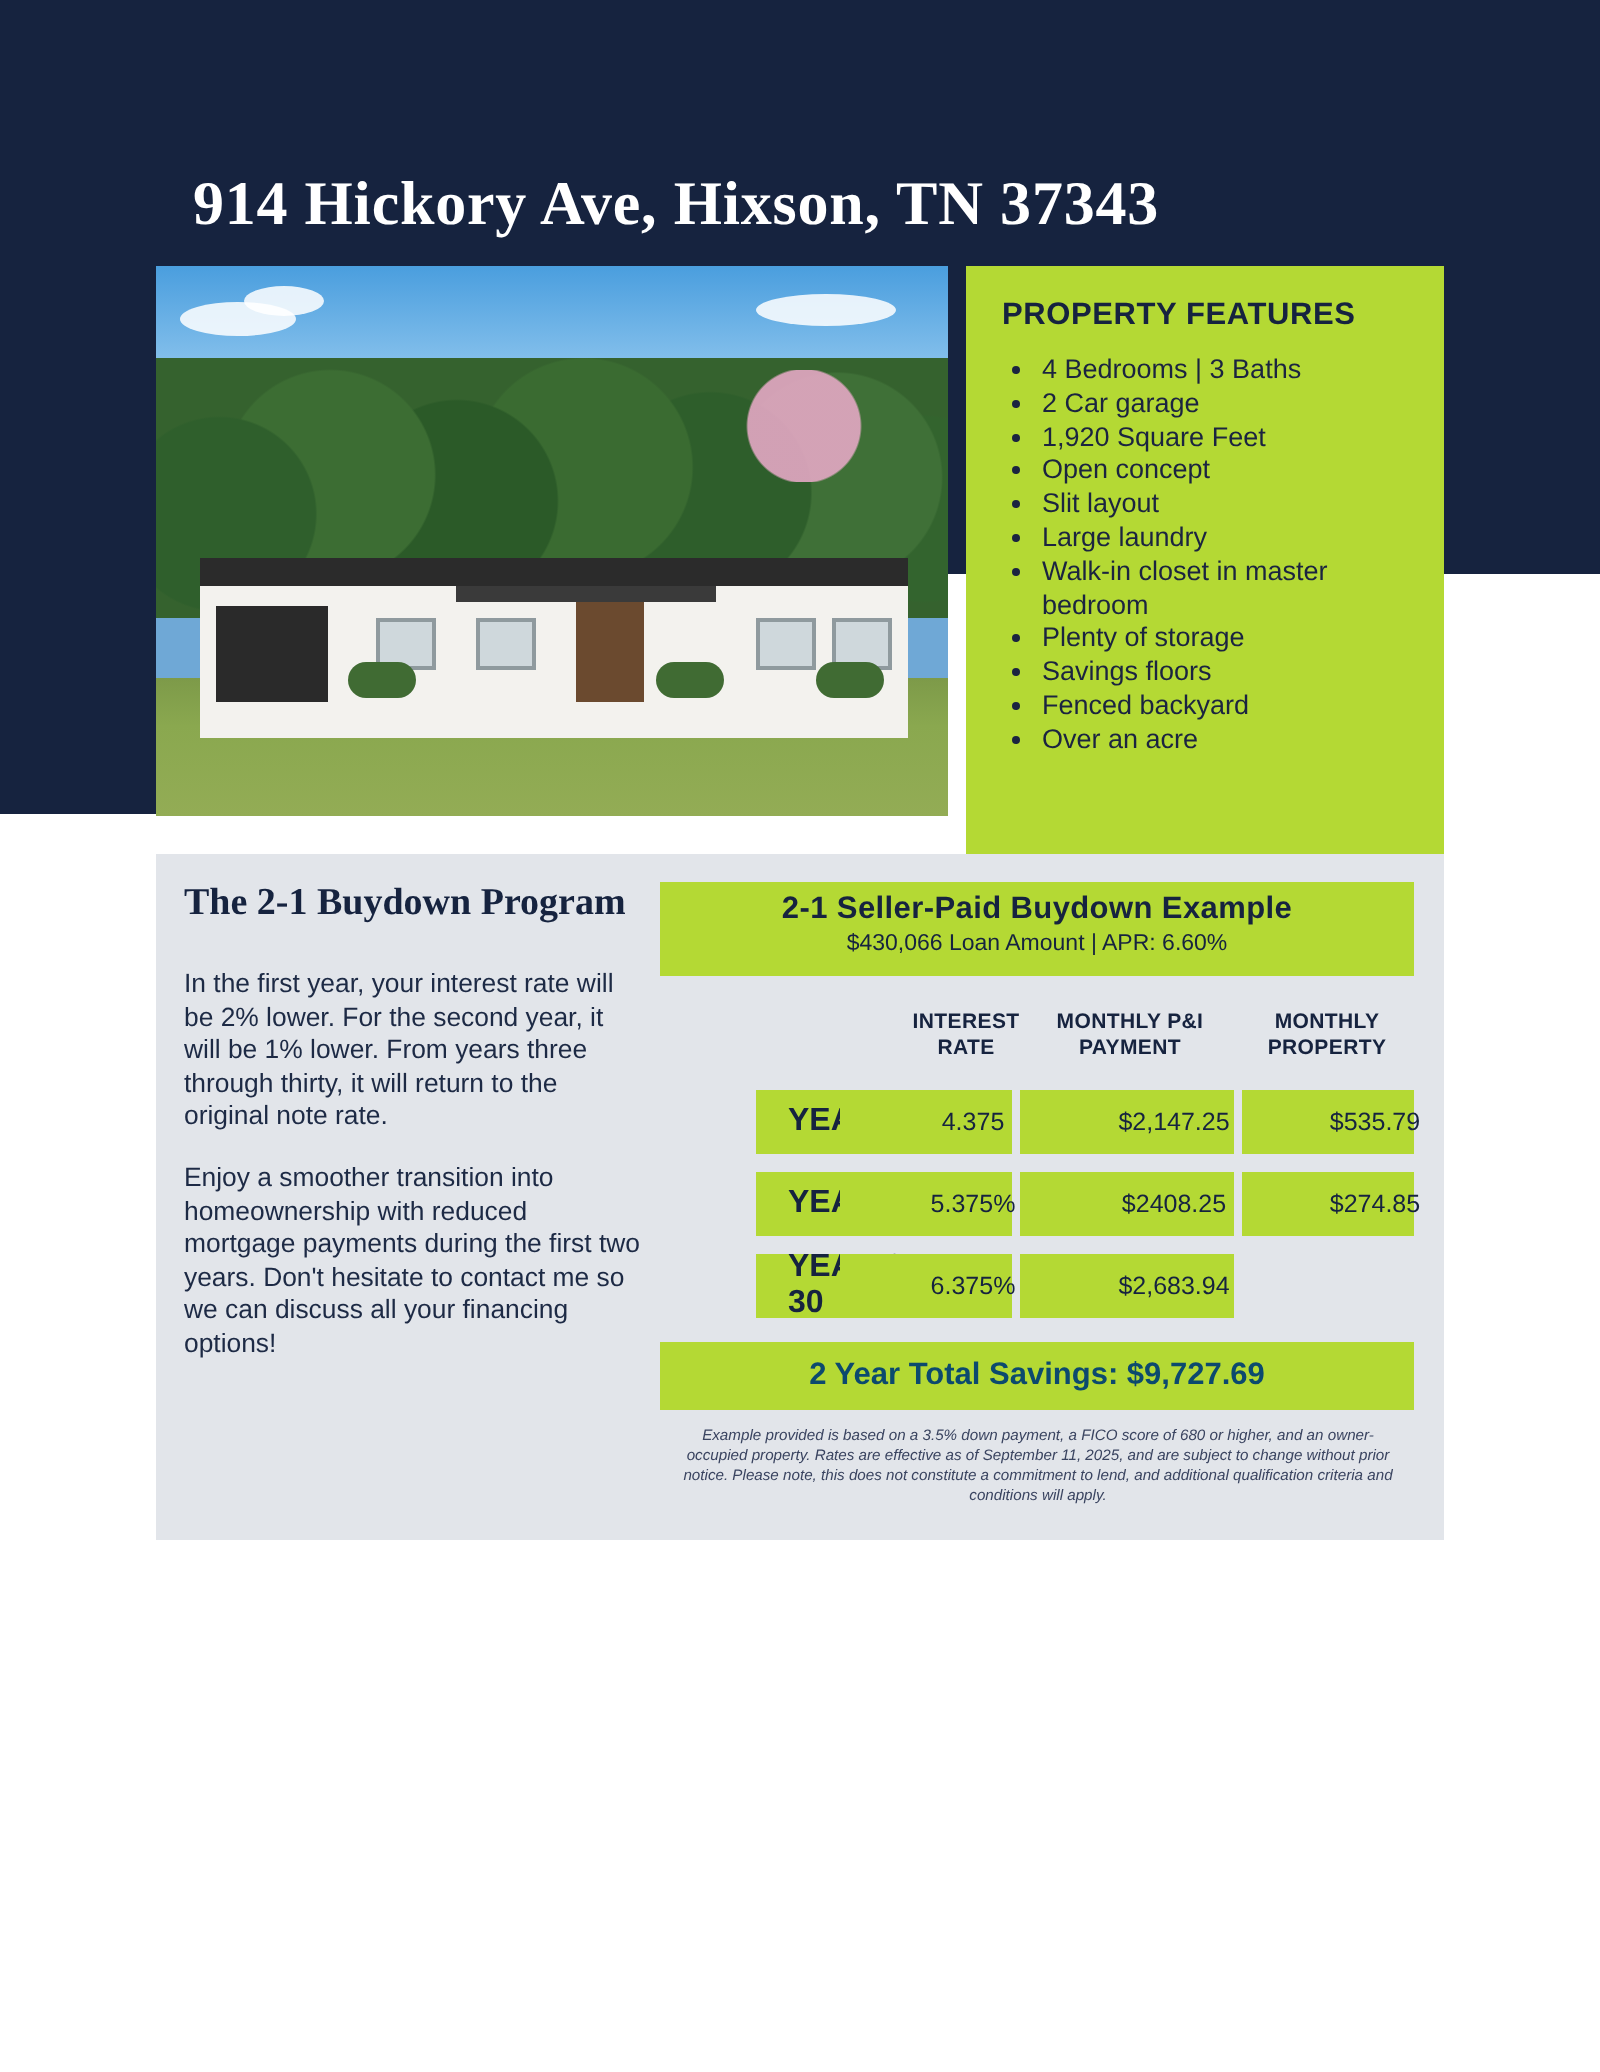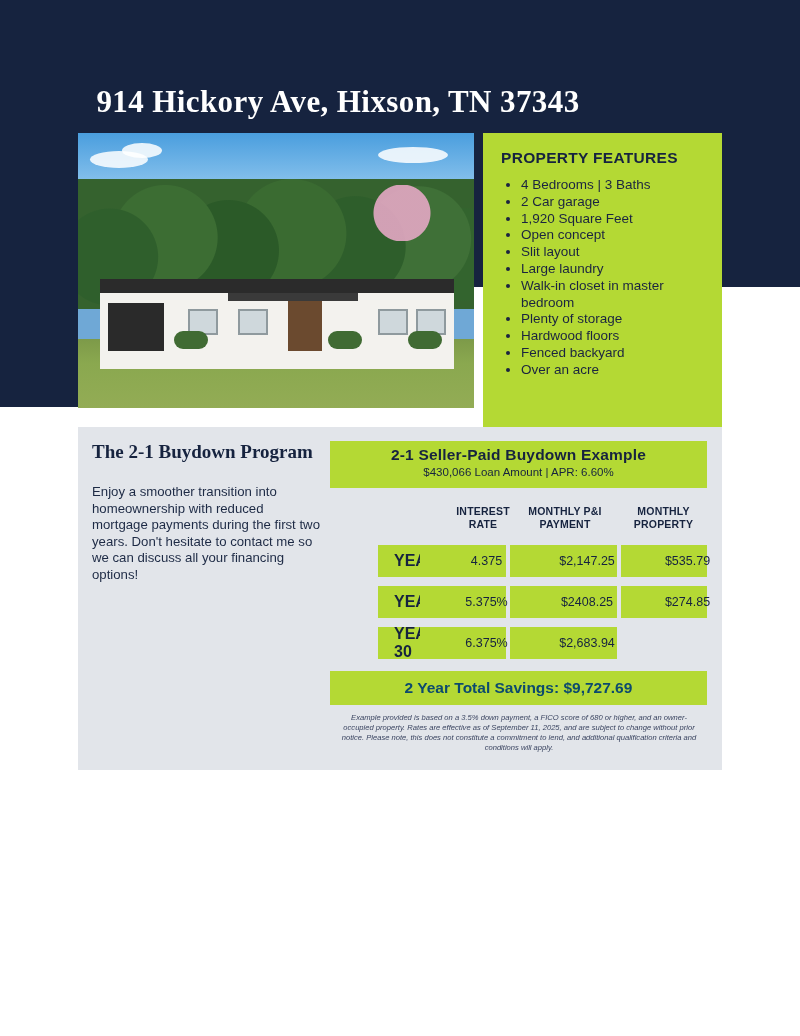--- a/index.html
+++ b/index.html
@@ -346,30 +346,31 @@
   <h2>PROPERTY FEATURES</h2>
   <ul>
     <li>4 Bedrooms | 3 Baths</li>
     <li>2 Car garage</li>
     <li>1,920 Square Feet</li>
     <li>Open concept</li>
     <li>Slit layout</li>
     <li>Large laundry</li>
     <li>Walk-in closet in master bedroom</li>
     <li>Plenty of storage</li>
-    <li>Hardwood floors</li>
+    <li>Savings floors</li>
     <li>Fenced backyard</li>
     <li>Over an acre</li>
   </ul>
 </div>
 
 <div class="panel"></div>
 
 <div class="prog-title">The 2-1 Buydown Program</div>
 <div class="prog-body">
+  <p>In the first year, your interest rate will be 2% lower. For the second year, it will be 1% lower. From years three through thirty, it will return to the original note rate.</p>
   <p>Enjoy a smoother transition into homeownership with reduced mortgage payments during the first two years. Don't hesitate to contact me so we can discuss all your financing options!</p>
 </div>
 
 <div class="bd-header">
   <div class="t1">2-1 Seller-Paid Buydown Example</div>
   <div class="t2">$430,066 Loan Amount | APR: 6.60%</div>
 </div>
 
 <div class="col-heads">
   <div class="ch1">

